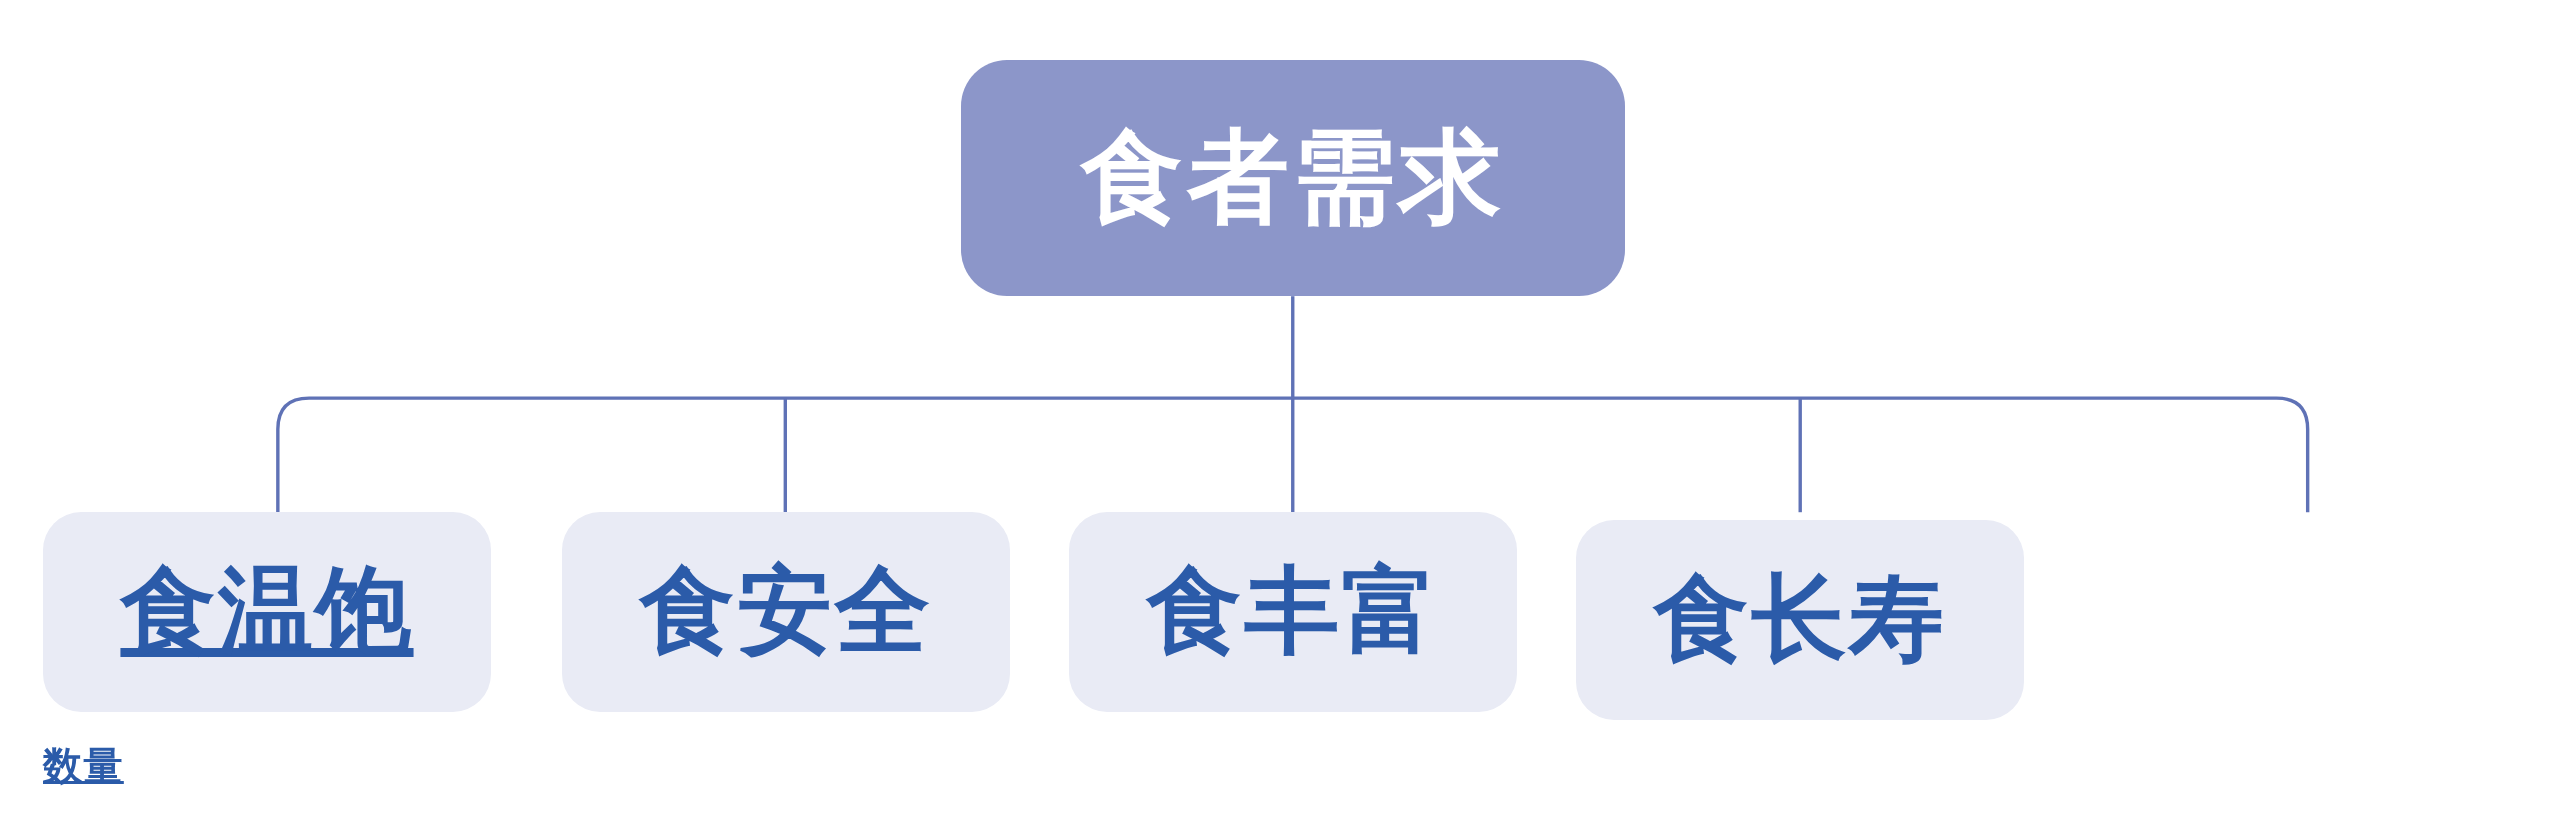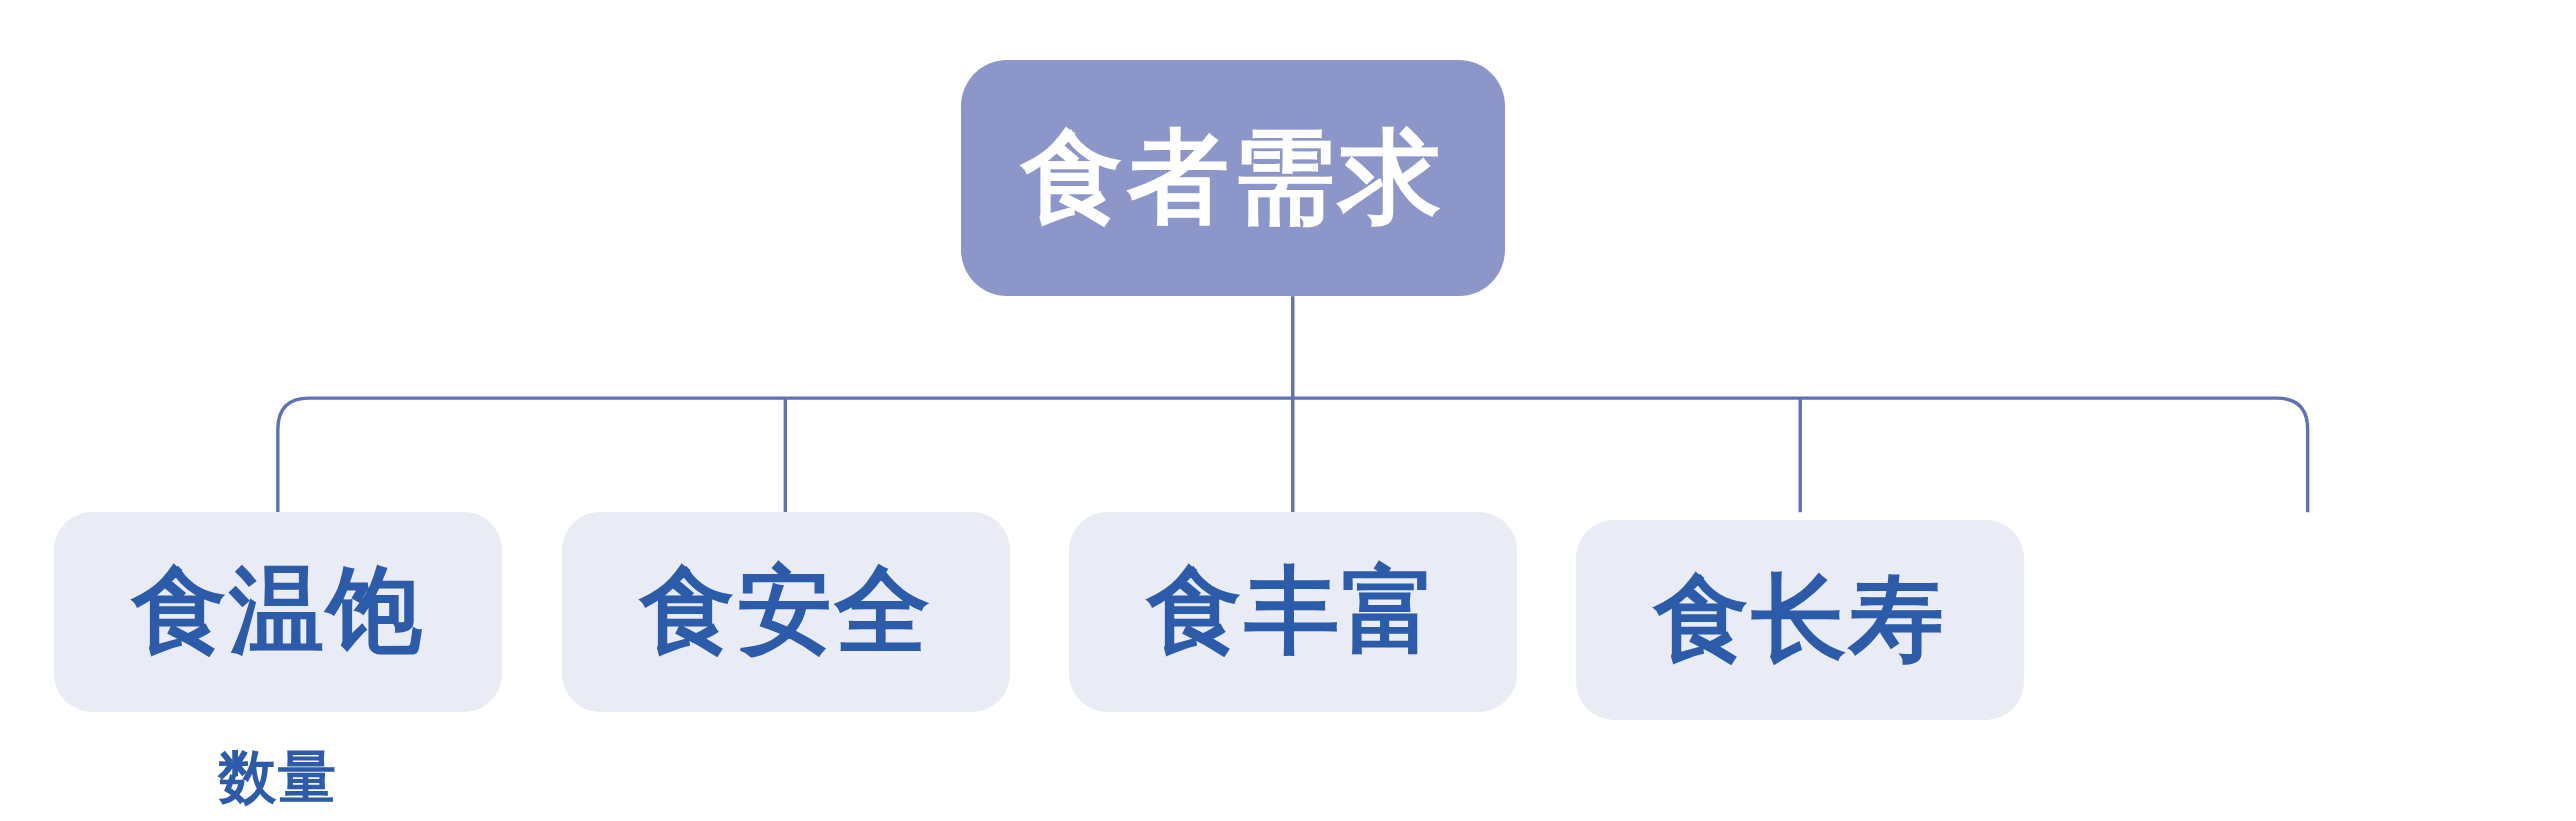--- a/index.html
+++ b/index.html
@@ -33,21 +33,21 @@
     position: absolute;
     display: flex;
     align-items: center;
     justify-content: center;
     text-align: center;
   }
 
   .root-node {
     left: 961px;
     top: 60px;
-    width: 544px;
+    width: 664px;
     height: 236px;
     background: var(--root-fill);
     border-radius: 46px;
     color: var(--root-text);
     font-size: 102px;
     font-weight: 800;
     letter-spacing: 4.1px;
   }
 
   .child-node {
@@ -55,33 +55,32 @@
     width: 448px;
     height: 200px;
     background: var(--child-fill);
     border-radius: 38px;
     color: var(--child-text);
     font-size: 95px;
     font-weight: 600;
     letter-spacing: 2.7px;
   }
 
-  .child-1 { left: 54px; }
+  .child-1 { left: 43px; text-decoration: underline; }
   .child-2 { left: 562px; }
   .child-3 { left: 1069px; }
   .child-4 { left: 1576px; margin-top: 8px; }
   .child-5 { left: 2083px; }
 
   .sublabel {
     position: absolute;
     top: 739px;
     width: 448px;
-    text-align: center;
     color: var(--child-text);
-    font-size: 58px;
+    font-size: 39px;
     font-weight: 700;
     letter-spacing: 1.4px;
   }
 </style>
 </head>
 <body>
 
 <div class="canvas">
 
   <svg class="connectors" viewBox="0 0 3792 1210" fill="none" xmlns="http://www.w3.org/2000/svg">

